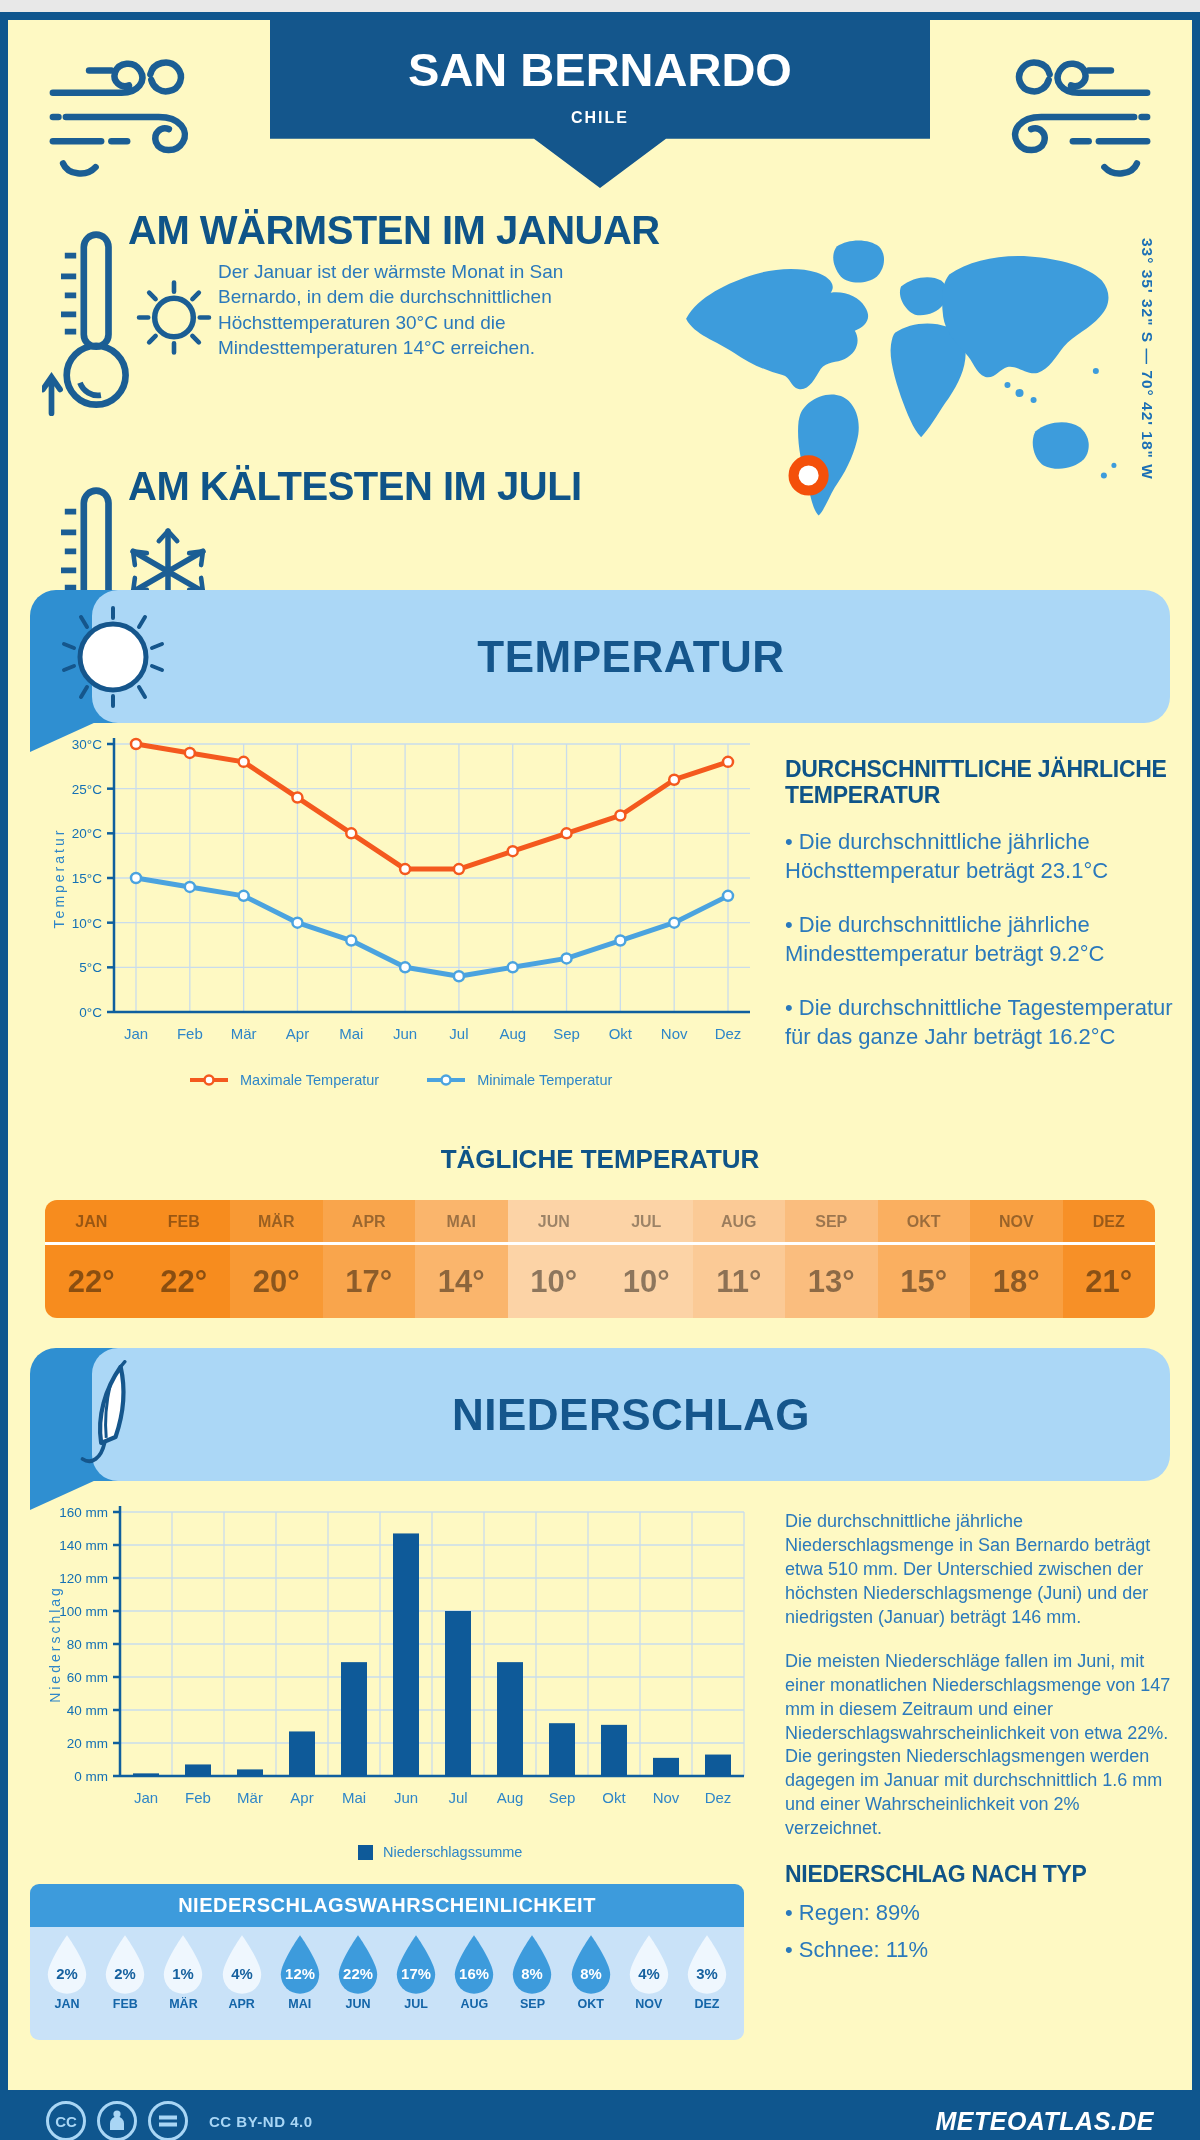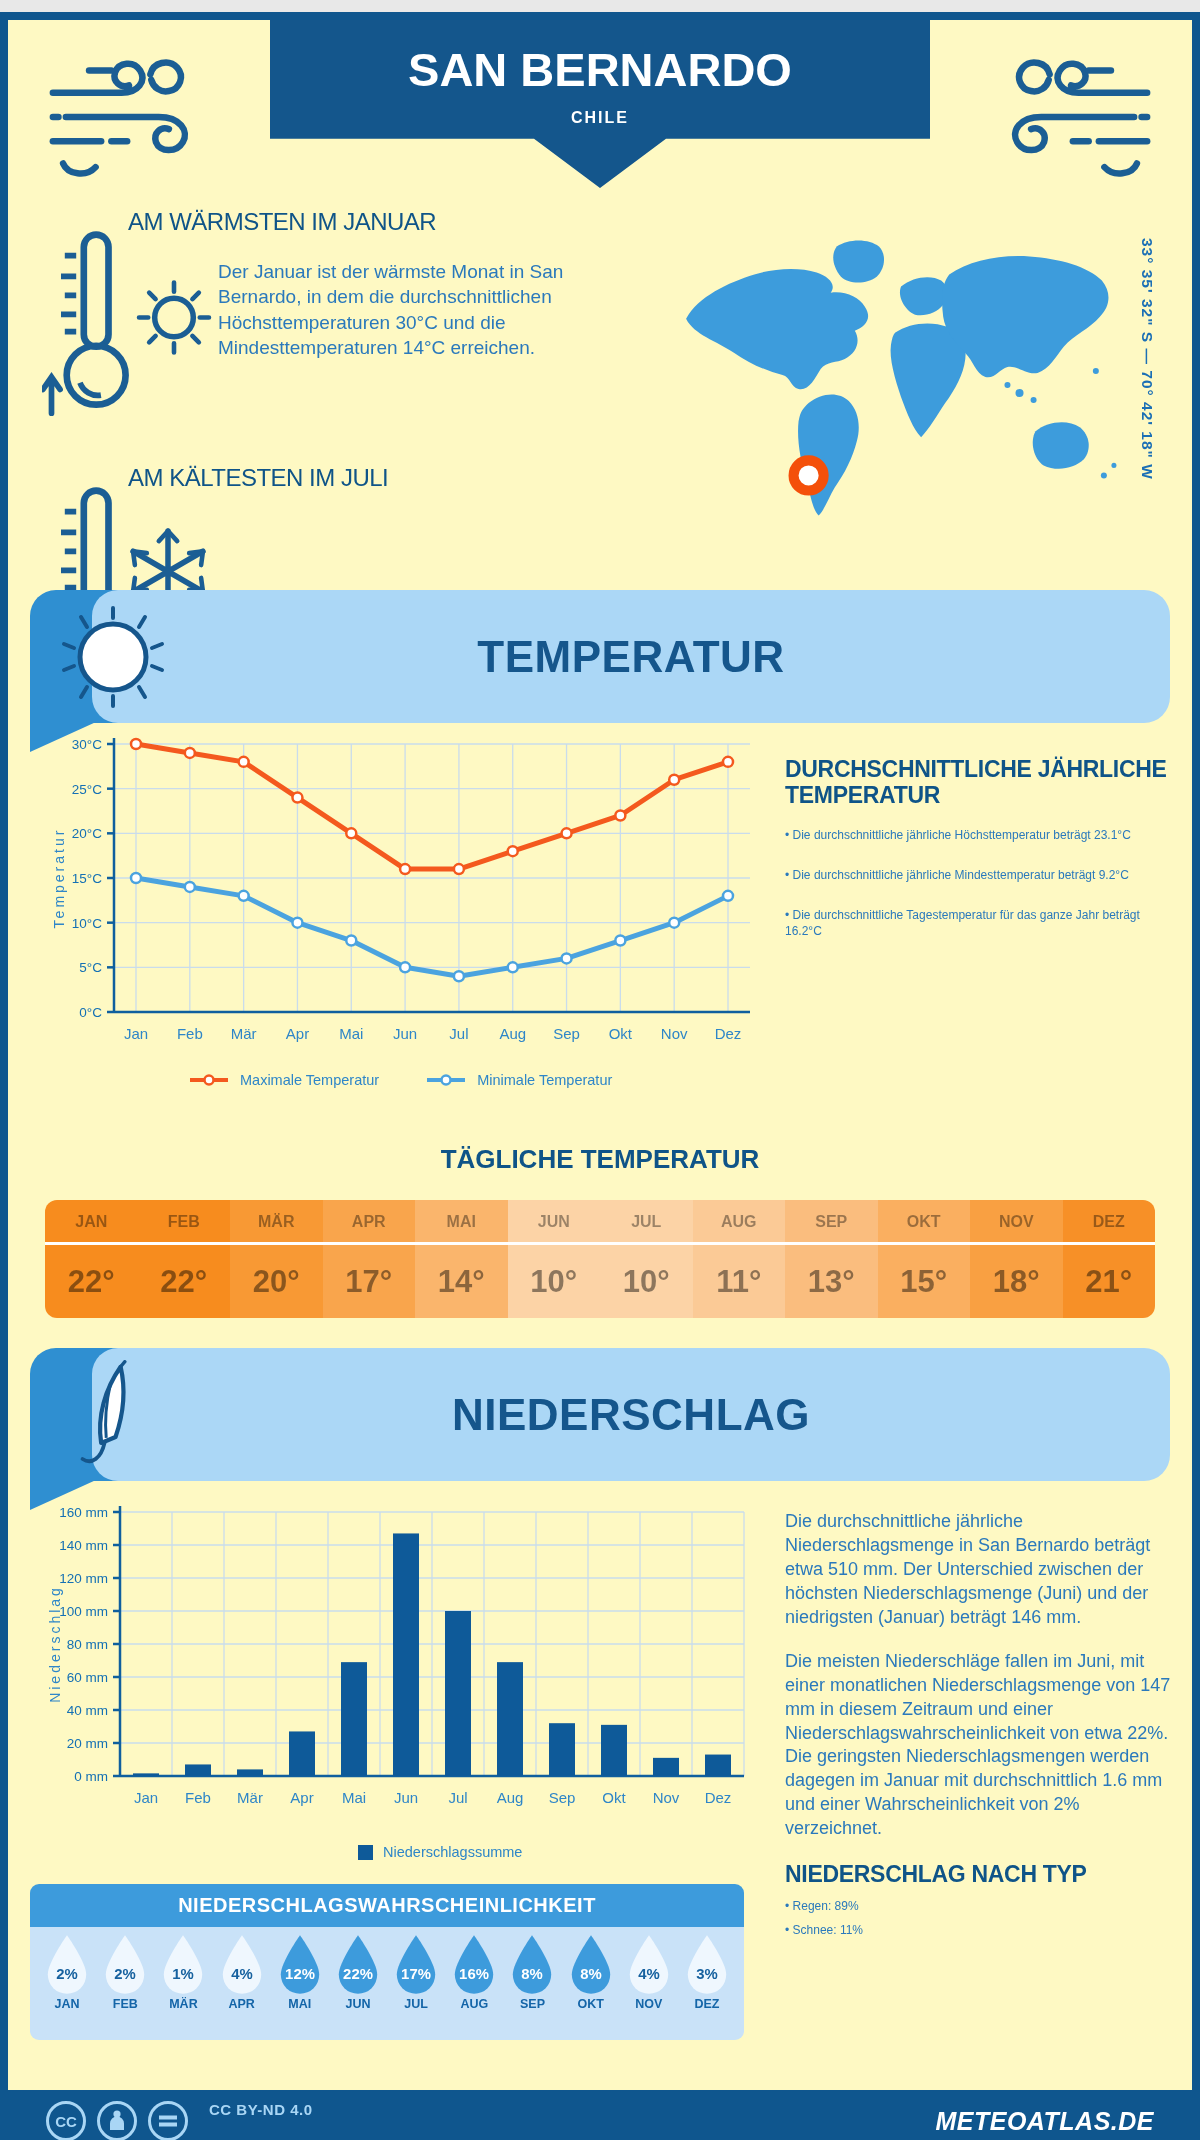--- a/index.html
+++ b/index.html
@@ -13,21 +13,21 @@
     clip-path:polygon(0 0,100% 0,100% 72%,60% 72%,50% 100%,40% 72%,0 72%);z-index:5;}
   .hdr-title{position:absolute;left:0;right:0;top:30px;text-align:center;color:#fff;
     font-size:47px;font-weight:bold;letter-spacing:0px;}
   .hdr-sub{position:absolute;left:0;right:0;top:97px;text-align:center;color:#fff;
     font-size:16px;font-weight:bold;letter-spacing:2px;}
   .wind{position:absolute;top:30px;width:195px;height:150px;}
   .wind.left{left:38px;}
   .wind.right{right:38px;transform:scaleX(-1);}
 
   
-  .hl-head{position:absolute;color:#0F5488;font-weight:normal;font-size:24px;letter-spacing:-0.5px;}
+  .hl-head{position:absolute;color:#0F5488;font-weight:bold;font-size:40px;letter-spacing:-0.5px;}
   .hl-text{position:absolute;color:#2A79BC;font-size:19px;line-height:1.33;}
   .thermo{position:absolute;width:95px;height:205px;}
   .side-ico{position:absolute;width:92px;height:95px;}
 
   
   .map{position:absolute;left:668px;top:210px;width:462px;height:312px;}
   .coords{position:absolute;left:1138px;top:226px;height:320px;color:#1B6FB5;font-weight:bold;
     font-size:15.5px;writing-mode:vertical-rl;letter-spacing:1px;}
 
   
@@ -49,21 +49,21 @@
   .xtick{fill:#2E86C8;font-size:15px;text-anchor:middle;}
   .ylabel{fill:#2E86C8;font-size:14px;letter-spacing:3px;text-anchor:middle;}
 
   .legend{position:absolute;display:flex;gap:46px;align-items:center;color:#2E86C8;font-size:14.5px;}
   .legend-item{display:flex;align-items:center;gap:10px;}
   .legend-sq{width:15px;height:15px;display:inline-block;}
 
   
   .rcol{position:absolute;left:785px;width:392px;color:#2A79BC;}
   .rcol h3{color:#0F5488;font-size:23px;font-weight:bold;margin:0 0 18px 0;line-height:1.15;letter-spacing:-0.3px;}
-  .rcol p{font-size:12px;line-height:1.34;margin:0 0 20px 0;}
+  .rcol p{font-size:22px;line-height:1.34;margin:0 0 20px 0;}
   .rcol .bullet{margin-bottom:24px;}
   .rcol .tight{margin-bottom:8px;}
 
   
   .daily-head{position:absolute;left:0;right:0;text-align:center;color:#0F5488;font-weight:bold;font-size:26px;}
   .daily-table{position:absolute;left:45px;top:1188px;width:1110px;height:118px;display:flex;
     border-radius:12px;overflow:hidden;}
   .t-cell{flex:1;display:flex;flex-direction:column;}
   .t-month{height:42px;line-height:44px;text-align:center;font-weight:bold;font-size:16px;color:rgba(0,0,0,0.38);}
   .t-val{flex:1;border-top:3px solid #fff;text-align:center;font-weight:bold;font-size:31px;
@@ -74,21 +74,21 @@
   .prob-head{height:43px;background:#3D9BDC;color:#fff;font-weight:bold;font-size:20px;
     text-align:center;line-height:43px;letter-spacing:0.5px;}
   .prob-body{height:113px;background:#C9E2F8;display:flex;padding:6px 8px 0 8px;}
   .drop-col{flex:1;display:flex;flex-direction:column;align-items:center;}
   .drop-col svg{width:48px;height:62px;}
   .drop-month{margin-top:2px;font-weight:bold;font-size:12.5px;color:#1465A8;}
 
   
   .footer{position:absolute;left:0;right:0;bottom:0;height:62px;background:#0F568E;z-index:60;
     display:flex;align-items:center;padding:0 46px;}
-  .cc-group{display:flex;gap:11px;}
+  .cc-group{display:flex;align-items:center;gap:11px;}
   .cc-circle{width:40px;height:40px;border:3px solid #A9D6F5;border-radius:50%;display:flex;
     align-items:center;justify-content:center;color:#A9D6F5;font-weight:bold;font-size:15px;}
   .cc-label{color:#A9D6F5;font-weight:bold;font-size:15px;margin-left:10px;letter-spacing:0.5px;}
   .site{margin-left:auto;color:#ffffff;font-weight:bold;font-size:25px;letter-spacing:0.5px;font-style:italic;}
 </style>
 </head>
 <body>
 
 <div class="page">
   <div class="frame"></div>

